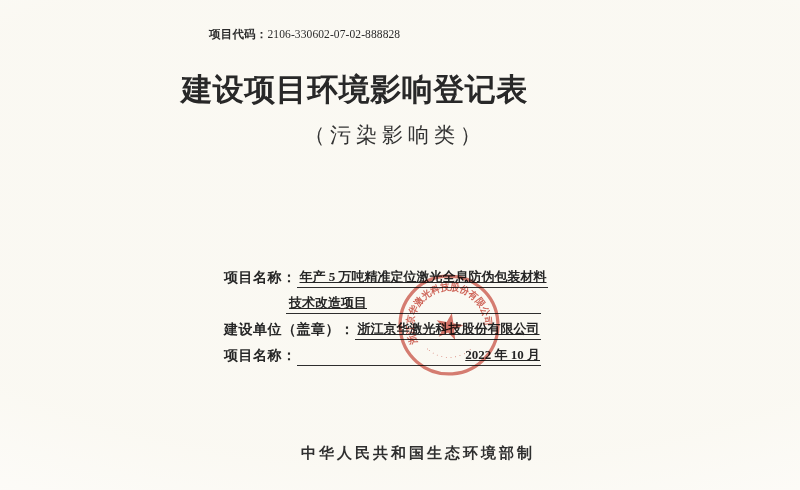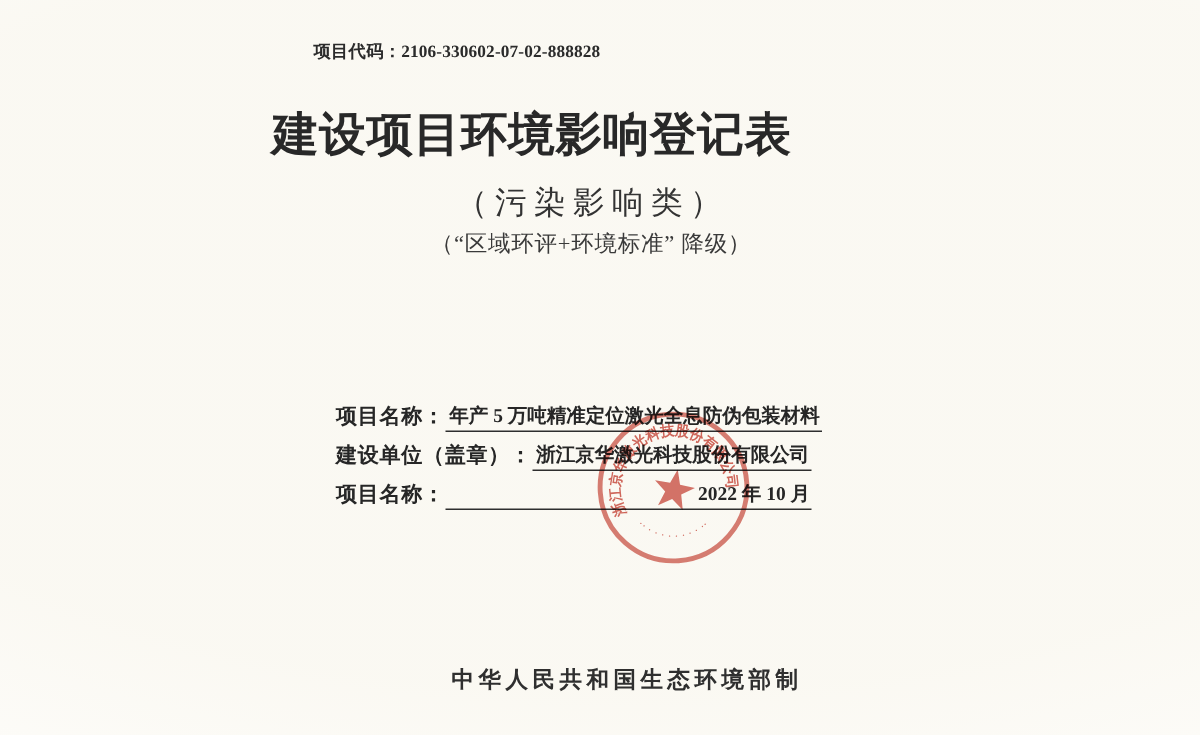--- a/index.html
+++ b/index.html
@@ -12,21 +12,21 @@
   .page{
     position:relative;width:800px;height:490px;
     background:
       radial-gradient(130% 95% at 52% 42%, rgba(250,248,241,0.9) 55%, rgba(255,255,255,1) 100%);
   }
   .project-code{
     position:absolute;left:209px;top:27px;
     font-size:11.5px;color:#2b2b2b;font-weight:600;letter-spacing:0.2px;
     white-space:nowrap;
   }
-  .project-code .code{font-weight:700;letter-spacing:0.1px;}
+  .project-code .code{font-weight:400;letter-spacing:0.1px;}
   .doc-title{
     position:absolute;left:0;top:69px;width:709px;
     text-align:center;
     font-family:"Liberation Sans", sans-serif;
     font-size:31px;font-weight:800;color:#282828;letter-spacing:0.5px;
     white-space:nowrap;
   }
   .subtitle1{
     position:absolute;left:0;top:121px;width:790px;
     text-align:center;
@@ -42,20 +42,21 @@
   .form{
     position:absolute;left:224px;top:262px;width:317px;
     font-size:14px;color:#262626;font-weight:600;
   }
   .frow{display:flex;align-items:flex-end;height:26px;}
   .flabel{white-space:nowrap;letter-spacing:0.5px;padding-bottom:1px;}
   .fvalue{
     flex:1;border-bottom:1.4px solid #2e2e2e;
     white-space:nowrap;font-size:13px;letter-spacing:0;
     padding:0 1px 1px 3px;
+    text-decoration:underline;
   }
   .frow.indent{padding-left:62px;}
   .fvalue.center{text-align:right;}
   .footer{
     position:absolute;left:18px;top:444px;width:800px;
     text-align:center;
     font-size:15px;color:#2f2f2f;font-weight:600;letter-spacing:3px;
     white-space:nowrap;
   }
   .seal{
@@ -71,26 +72,28 @@
 <div class="page">
 
   <div class="project-code">
     <span>项目代码：</span><span class="code">2106-330602-07-02-888828</span>
   </div>
 
   <div class="doc-title">建设项目环境影响登记表</div>
 
   <div class="subtitle1">（污染影响类）</div>
 
-  <div class="subtitle2">（“区域环评+环境标准” 降级）</div>
 
   <div class="form">
     <div class="frow">
       <span class="flabel">项目名称：</span>
       <span class="fvalue">年产 5 万吨精准定位激光全息防伪包装材料</span>
+    </div>
+    <div class="frow indent">
+      <span class="fvalue">技术改造项目</span>
     </div>
     <div class="frow">
       <span class="flabel">建设单位（盖章）：</span>
       <span class="fvalue">浙江京华激光科技股份有限公司</span>
     </div>
     <div class="frow">
       <span class="flabel">项目名称：</span>
       <span class="fvalue center">2022 年 10 月</span>
     </div>
   </div>

